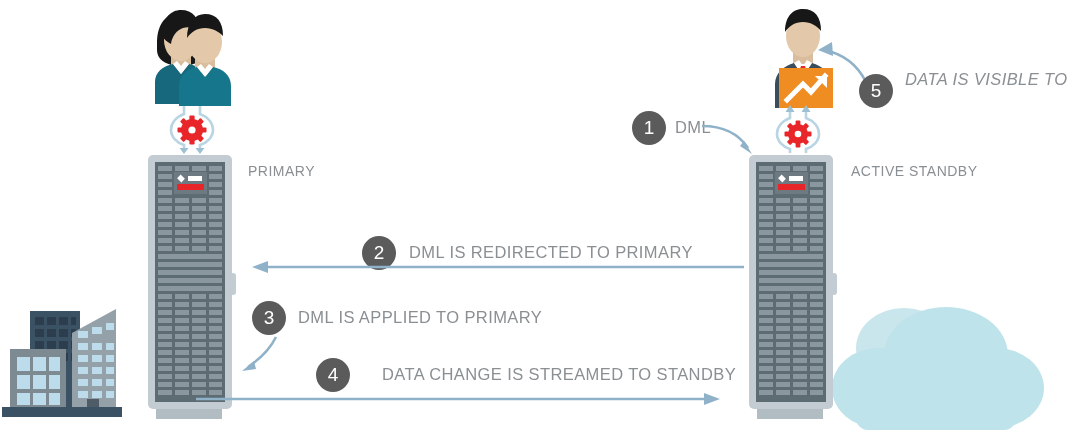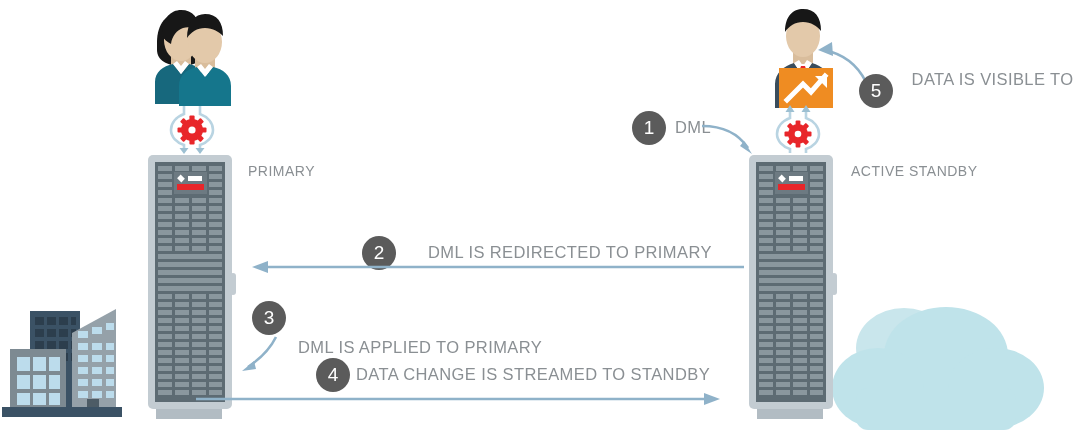--- a/index.html
+++ b/index.html
@@ -4,21 +4,21 @@
 <style>
   html,body{margin:0;padding:0;background:#ffffff;}
   body{width:1080px;height:433px;font-family:"Liberation Sans",sans-serif;overflow:hidden;}
   #stage{position:relative;width:1080px;height:433px;background:#fff;}
   .abs{position:absolute;}
   .lbl{color:#8a8f93;font-size:14px;letter-spacing:.5px;white-space:nowrap;font-family:"Liberation Sans",sans-serif;}
   .steplbl{color:#8a8f93;font-size:16.5px;letter-spacing:.4px;white-space:nowrap;}
   .num{width:34px;height:34px;border-radius:50%;background:#5b5b5b;color:#fff;
        display:flex;align-items:center;justify-content:center;font-size:19px;
        font-family:"Liberation Sans",sans-serif;}
-  .twoline{color:#8a8f93;font-size:16.5px;letter-spacing:.4px;text-align:center;line-height:1.35;}
+  .twoline{color:#8a8f93;font-size:16.5px;letter-spacing:.4px;text-align:left;line-height:1.35;font-style:italic;}
   svg{display:block;overflow:visible;}
 </style>
 </head>
 <body>
 
 <div id="stage">
 
   <div class="abs" style="left:826px;top:300px;">
     <svg width="250" height="135" viewBox="0 0 250 135">
       <g fill="#c9e6ec">
@@ -406,39 +406,39 @@
   <div class="abs num" style="left:632px;top:111px;">1</div>
   <div class="abs steplbl" style="left:675px;top:118px;">DML</div>
   <div class="abs" style="left:700px;top:118px;">
     <svg width="60" height="50" viewBox="0 0 60 50">
       <path d="M2 8 C26 8 40 18 48 30" fill="none" stroke="#8fb2c9" stroke-width="2.6"></path>
       <path d="M40 28 L52 36 L44 23 Z" fill="#8fb2c9"></path>
     </svg>
   </div>
 
   <div class="abs num" style="left:362px;top:236px;">2</div>
-  <div class="abs steplbl" style="left:428px;top:243px;text-align:right;">DML IS REDIRECTED TO PRIMARY</div>
+  <div class="abs steplbl" style="left:409px;top:243px;text-align:right;">DML IS REDIRECTED TO PRIMARY</div>
   <div class="abs" style="left:252px;top:260px;">
     <svg width="492" height="14" viewBox="0 0 492 14">
       <line x1="14" y1="7" x2="492" y2="7" stroke="#8fb2c9" stroke-width="2.4"></line>
       <path d="M0 7 L16 1 L16 13 Z" fill="#8fb2c9"></path>
     </svg>
   </div>
 
   <div class="abs num" style="left:252px;top:301px;">3</div>
-  <div class="abs steplbl" style="left:298px;top:308px;margin-top:30px;">DML IS APPLIED TO PRIMARY</div>
+  <div class="abs steplbl" style="left:298px;top:308px;">DML IS APPLIED TO PRIMARY</div>
   <div class="abs" style="left:232px;top:333px;">
     <svg width="56" height="50" viewBox="0 0 56 50">
       <path d="M44 4 C38 16 28 26 16 34" fill="none" stroke="#8fb2c9" stroke-width="2.6"></path>
       <path d="M22 28 L10 38 L24 36 Z" fill="#8fb2c9"></path>
     </svg>
   </div>
 
   <div class="abs num" style="left:316px;top:358px;">4</div>
-  <div class="abs steplbl" style="left:356px;top:365px;">DATA CHANGE IS STREAMED TO STANDBY</div>
+  <div class="abs steplbl" style="left:382px;top:365px;">DATA CHANGE IS STREAMED TO STANDBY</div>
   <div class="abs" style="left:196px;top:392px;">
     <svg width="524" height="14" viewBox="0 0 524 14">
       <line x1="0" y1="7" x2="510" y2="7" stroke="#8fb2c9" stroke-width="2.4"></line>
       <path d="M524 7 L508 1 L508 13 Z" fill="#8fb2c9"></path>
     </svg>
   </div>
 
   <div class="abs" style="left:812px;top:38px;">
     <svg width="60" height="50" viewBox="0 0 60 50">
       <path d="M54 44 C46 28 32 16 12 12" fill="none" stroke="#8fb2c9" stroke-width="2.6"></path>

